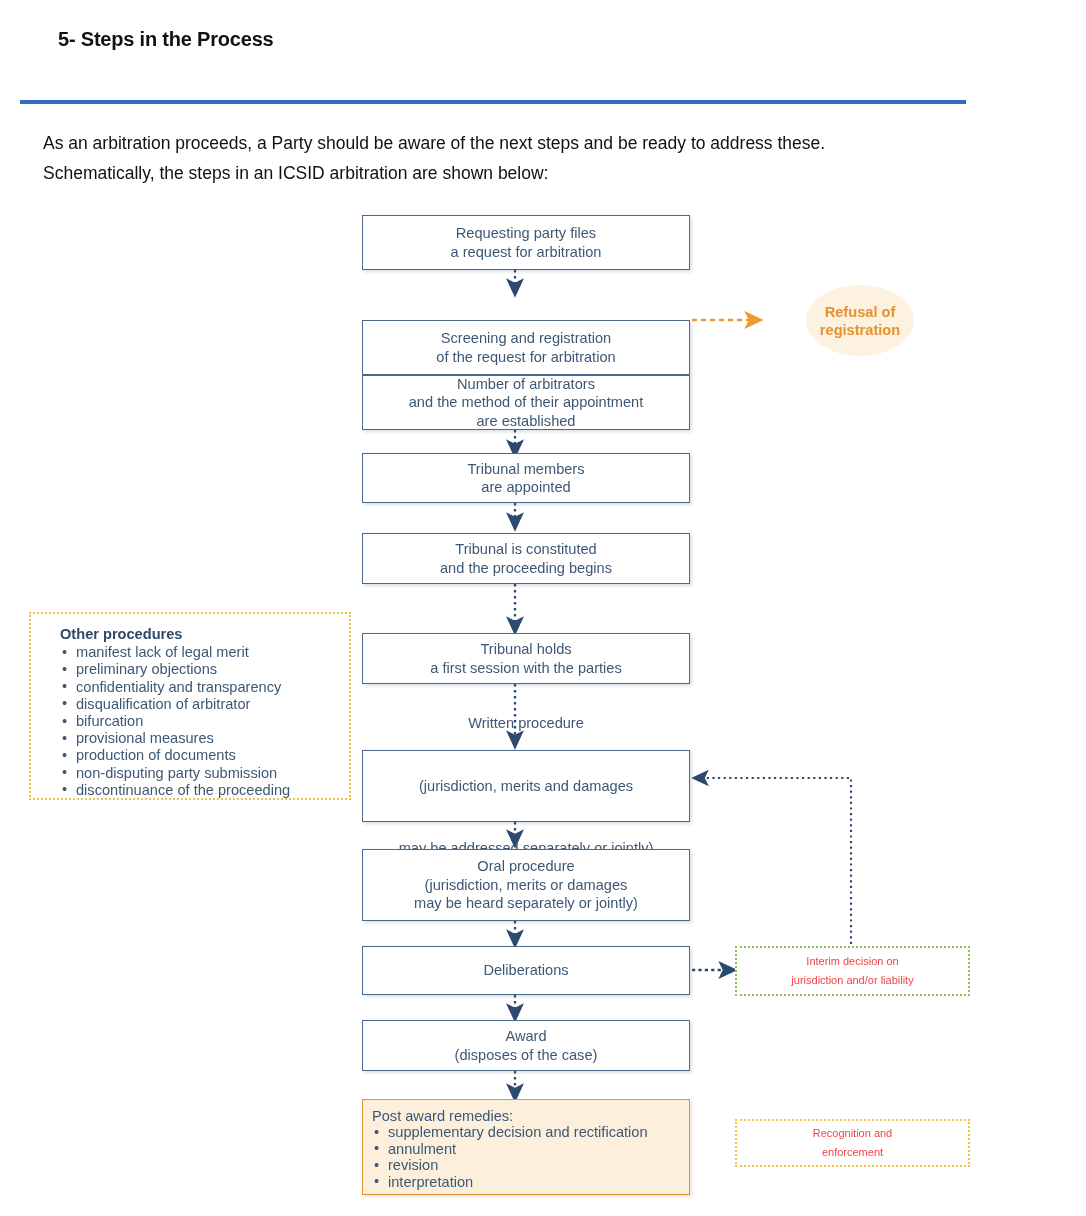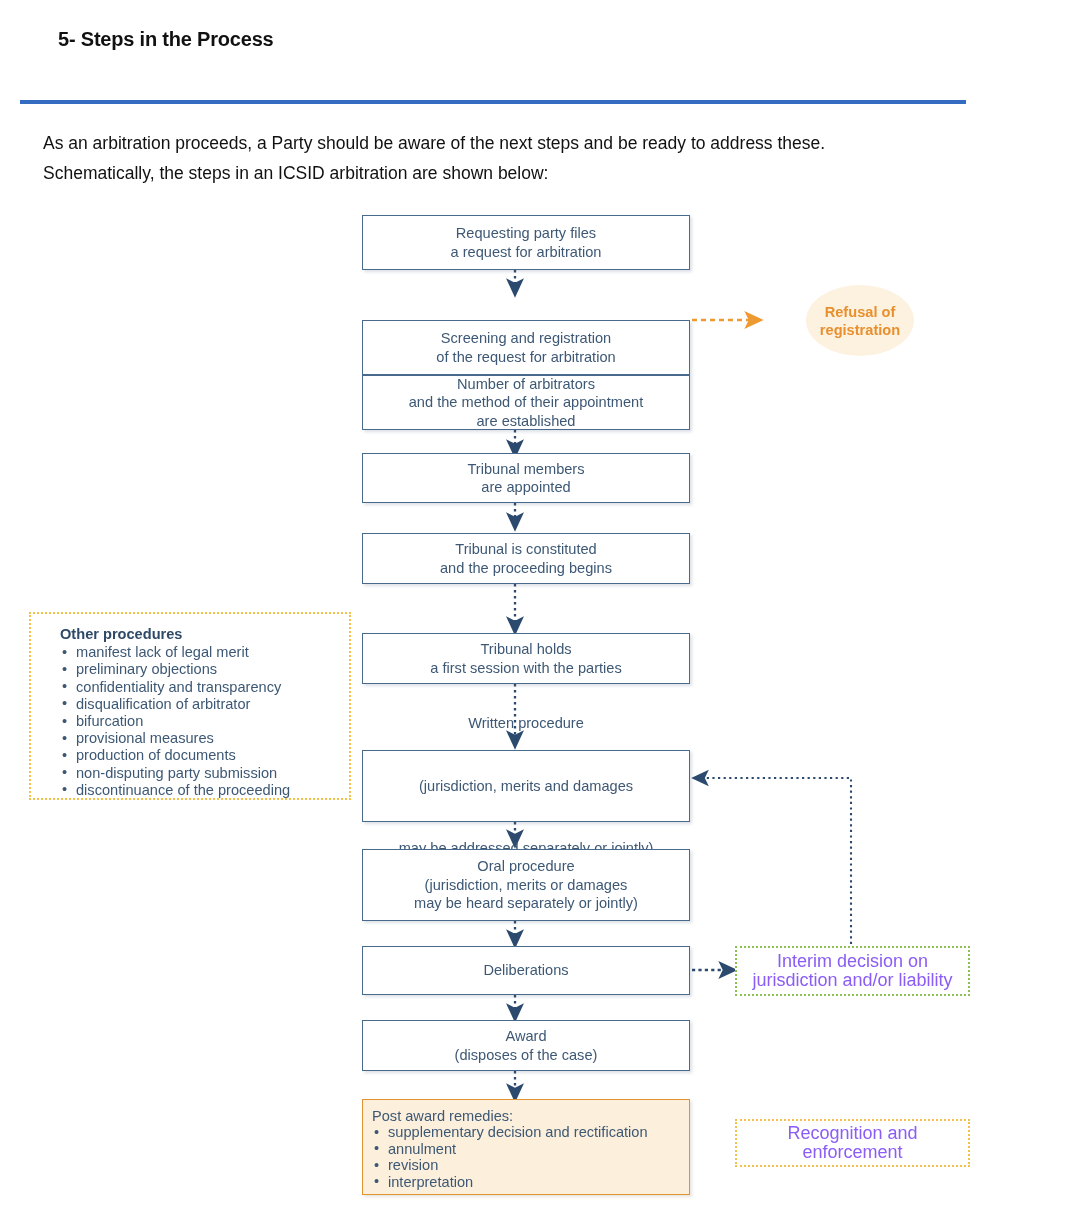--- a/index.html
+++ b/index.html
@@ -101,22 +101,22 @@
     justify-content: center;
     text-align: center;
   }
   #refusal-ellipse .ln { display: block; white-space: nowrap; }
 
   
   .dotbox {
     position: absolute;
     box-sizing: border-box;
     background: #ffffff;
-    color: #8b5cf6;
-    font-size: 18px;
+    color: #ef4444;
+    font-size: 11px;
     line-height: 19px;
     text-align: center;
     display: flex;
     flex-direction: column;
     align-items: center;
     justify-content: center;
   }
   .dotbox .ln { display: block; white-space: nowrap; }
 
   #other-procedures {

